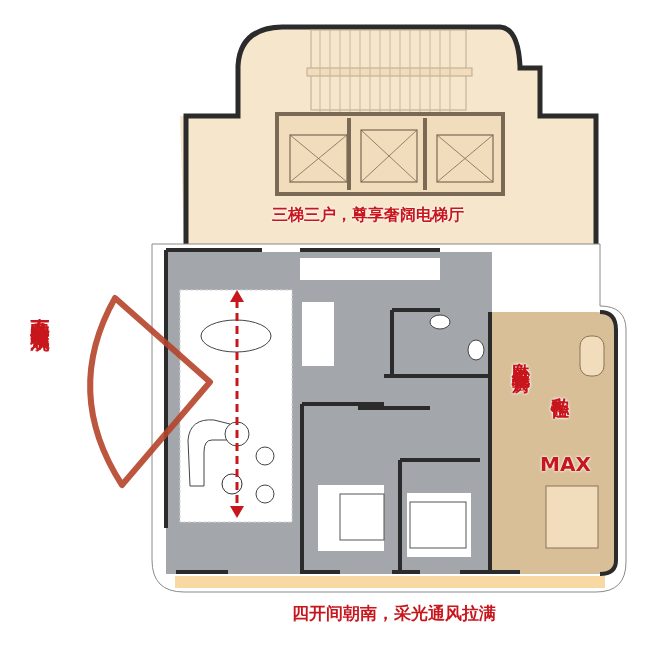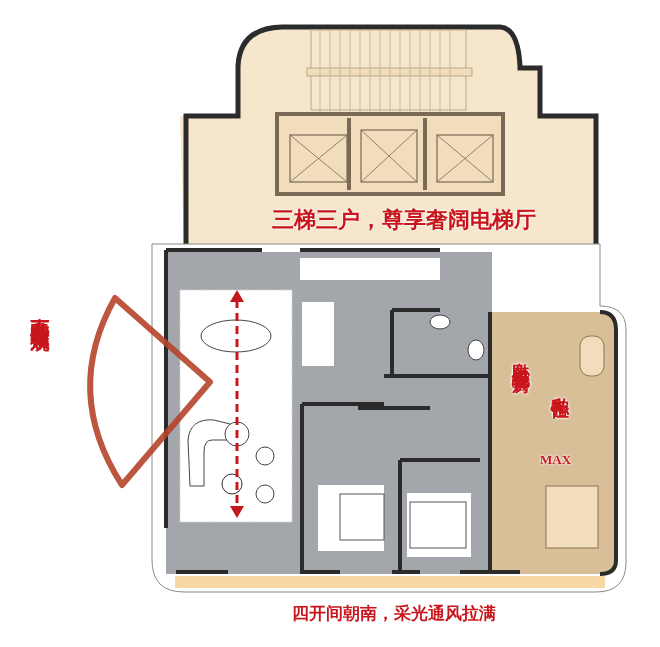--- a/index.html
+++ b/index.html
@@ -106,23 +106,23 @@
 
   <path d="M115 298 L210 382 L122 485 Q62 392 115 298 Z" fill="none" stroke="#b5442a" stroke-width="6" stroke-linejoin="round" opacity="0.9"></path>
 
   <g>
     <line x1="237" y1="300" x2="237" y2="510" stroke="#c8161d" stroke-width="3" stroke-dasharray="8,5"></line>
     <polygon points="230,302 237,290 244,302" fill="#c8161d"></polygon>
     <polygon points="230,506 237,518 244,506" fill="#c8161d"></polygon>
   </g>
 </svg>
 
-<div class="lbl" style="left:272px;top:205px;font-size:22px;">三梯三户，尊享奢阔电梯厅</div>
+<div class="lbl" style="left:272px;top:205px;font-size:16px;">三梯三户，尊享奢阔电梯厅</div>
 
 <div class="lbl vert" style="left:30px;top:302px;font-size:19px;line-height:22px;">直面陆家嘴城市景观</div>
 
 <div class="lbl vert" style="left:510px;top:348px;font-size:18px;line-height:22px;">主卧总统级套房</div>
 
 <div class="lbl vert" style="left:549px;top:382px;font-size:18px;line-height:22px;">私密性</div>
 
-<div class="lbl" style="left:540px;top:452px;font-size:13px;font-family:Liberation Serif, serif;">MAX</div>
+<div class="lbl" style="left:540px;top:452px;font-size:20px;">MAX</div>
 
 <div class="lbl" style="left:280px;top:602px;font-size:17px;margin-left:12px;">四开间朝南，采光通风拉满</div>
 
 </body></html>

